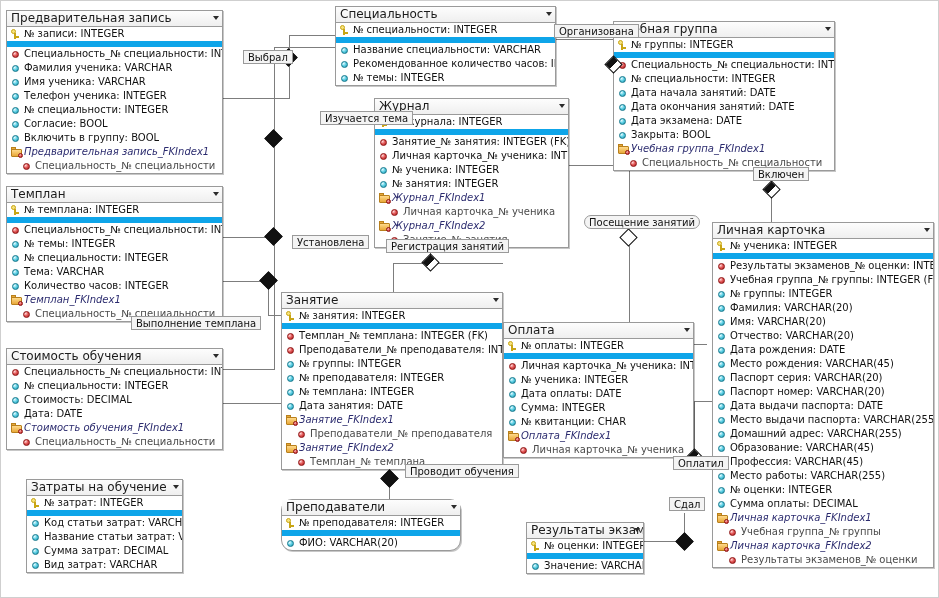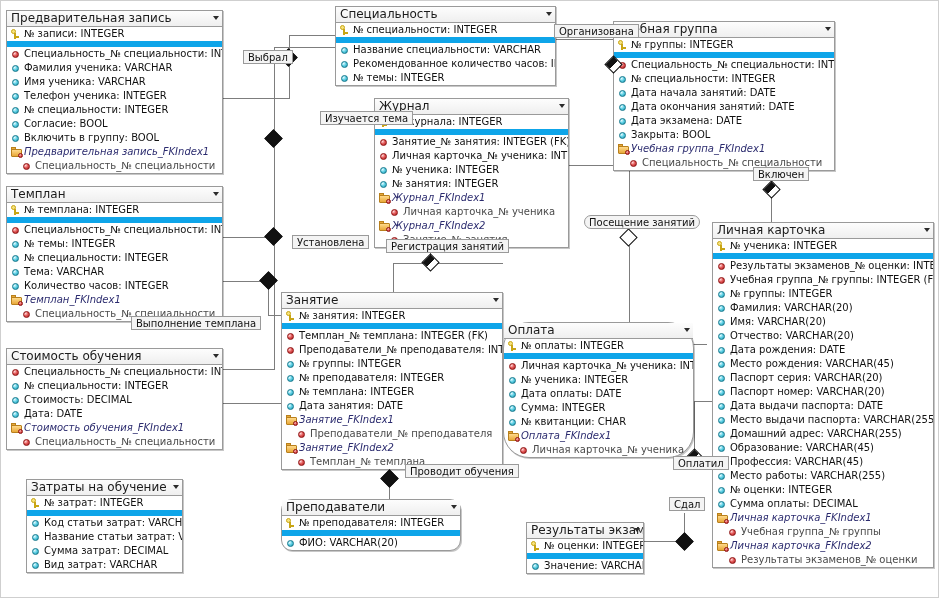--- a/index.html
+++ b/index.html
@@ -379,21 +379,21 @@
           </span>Занятие_FKIndex1</div>
         <div class="attr ind"><span class="bul red ind"></span>Преподаватели_№ преподавателя</div>
         <div class="attr idx"><span class="fol">
             <i class="ft"></i>
             <i class="fb"></i>
             <i class="fk"></i>
           </span>Занятие_FKIndex2</div>
         <div class="attr ind"><span class="bul red ind"></span>Темплан_№ темплана</div>
       </div>
     </div>
-  <div class="entity" style="left:502px;top:321px;width:191px;border-radius:26px;">
+  <div class="entity" style="left:502px;top:321px;width:191px;">
       <div class="ent-title">Оплата<span class="caret"></span></div>
       <div class="pk-sec">
         <div class="attr"><span class="keyic">
             <i class="kh"></i>
             <i class="kb"></i>
             <i class="kt"></i>
           </span>№ оплаты: INTEGER</div>
       </div>
       <div>
         <div class="attr"><span class="bul red"></span>Личная карточка_№ ученика: INTEGER (FK)</div>

